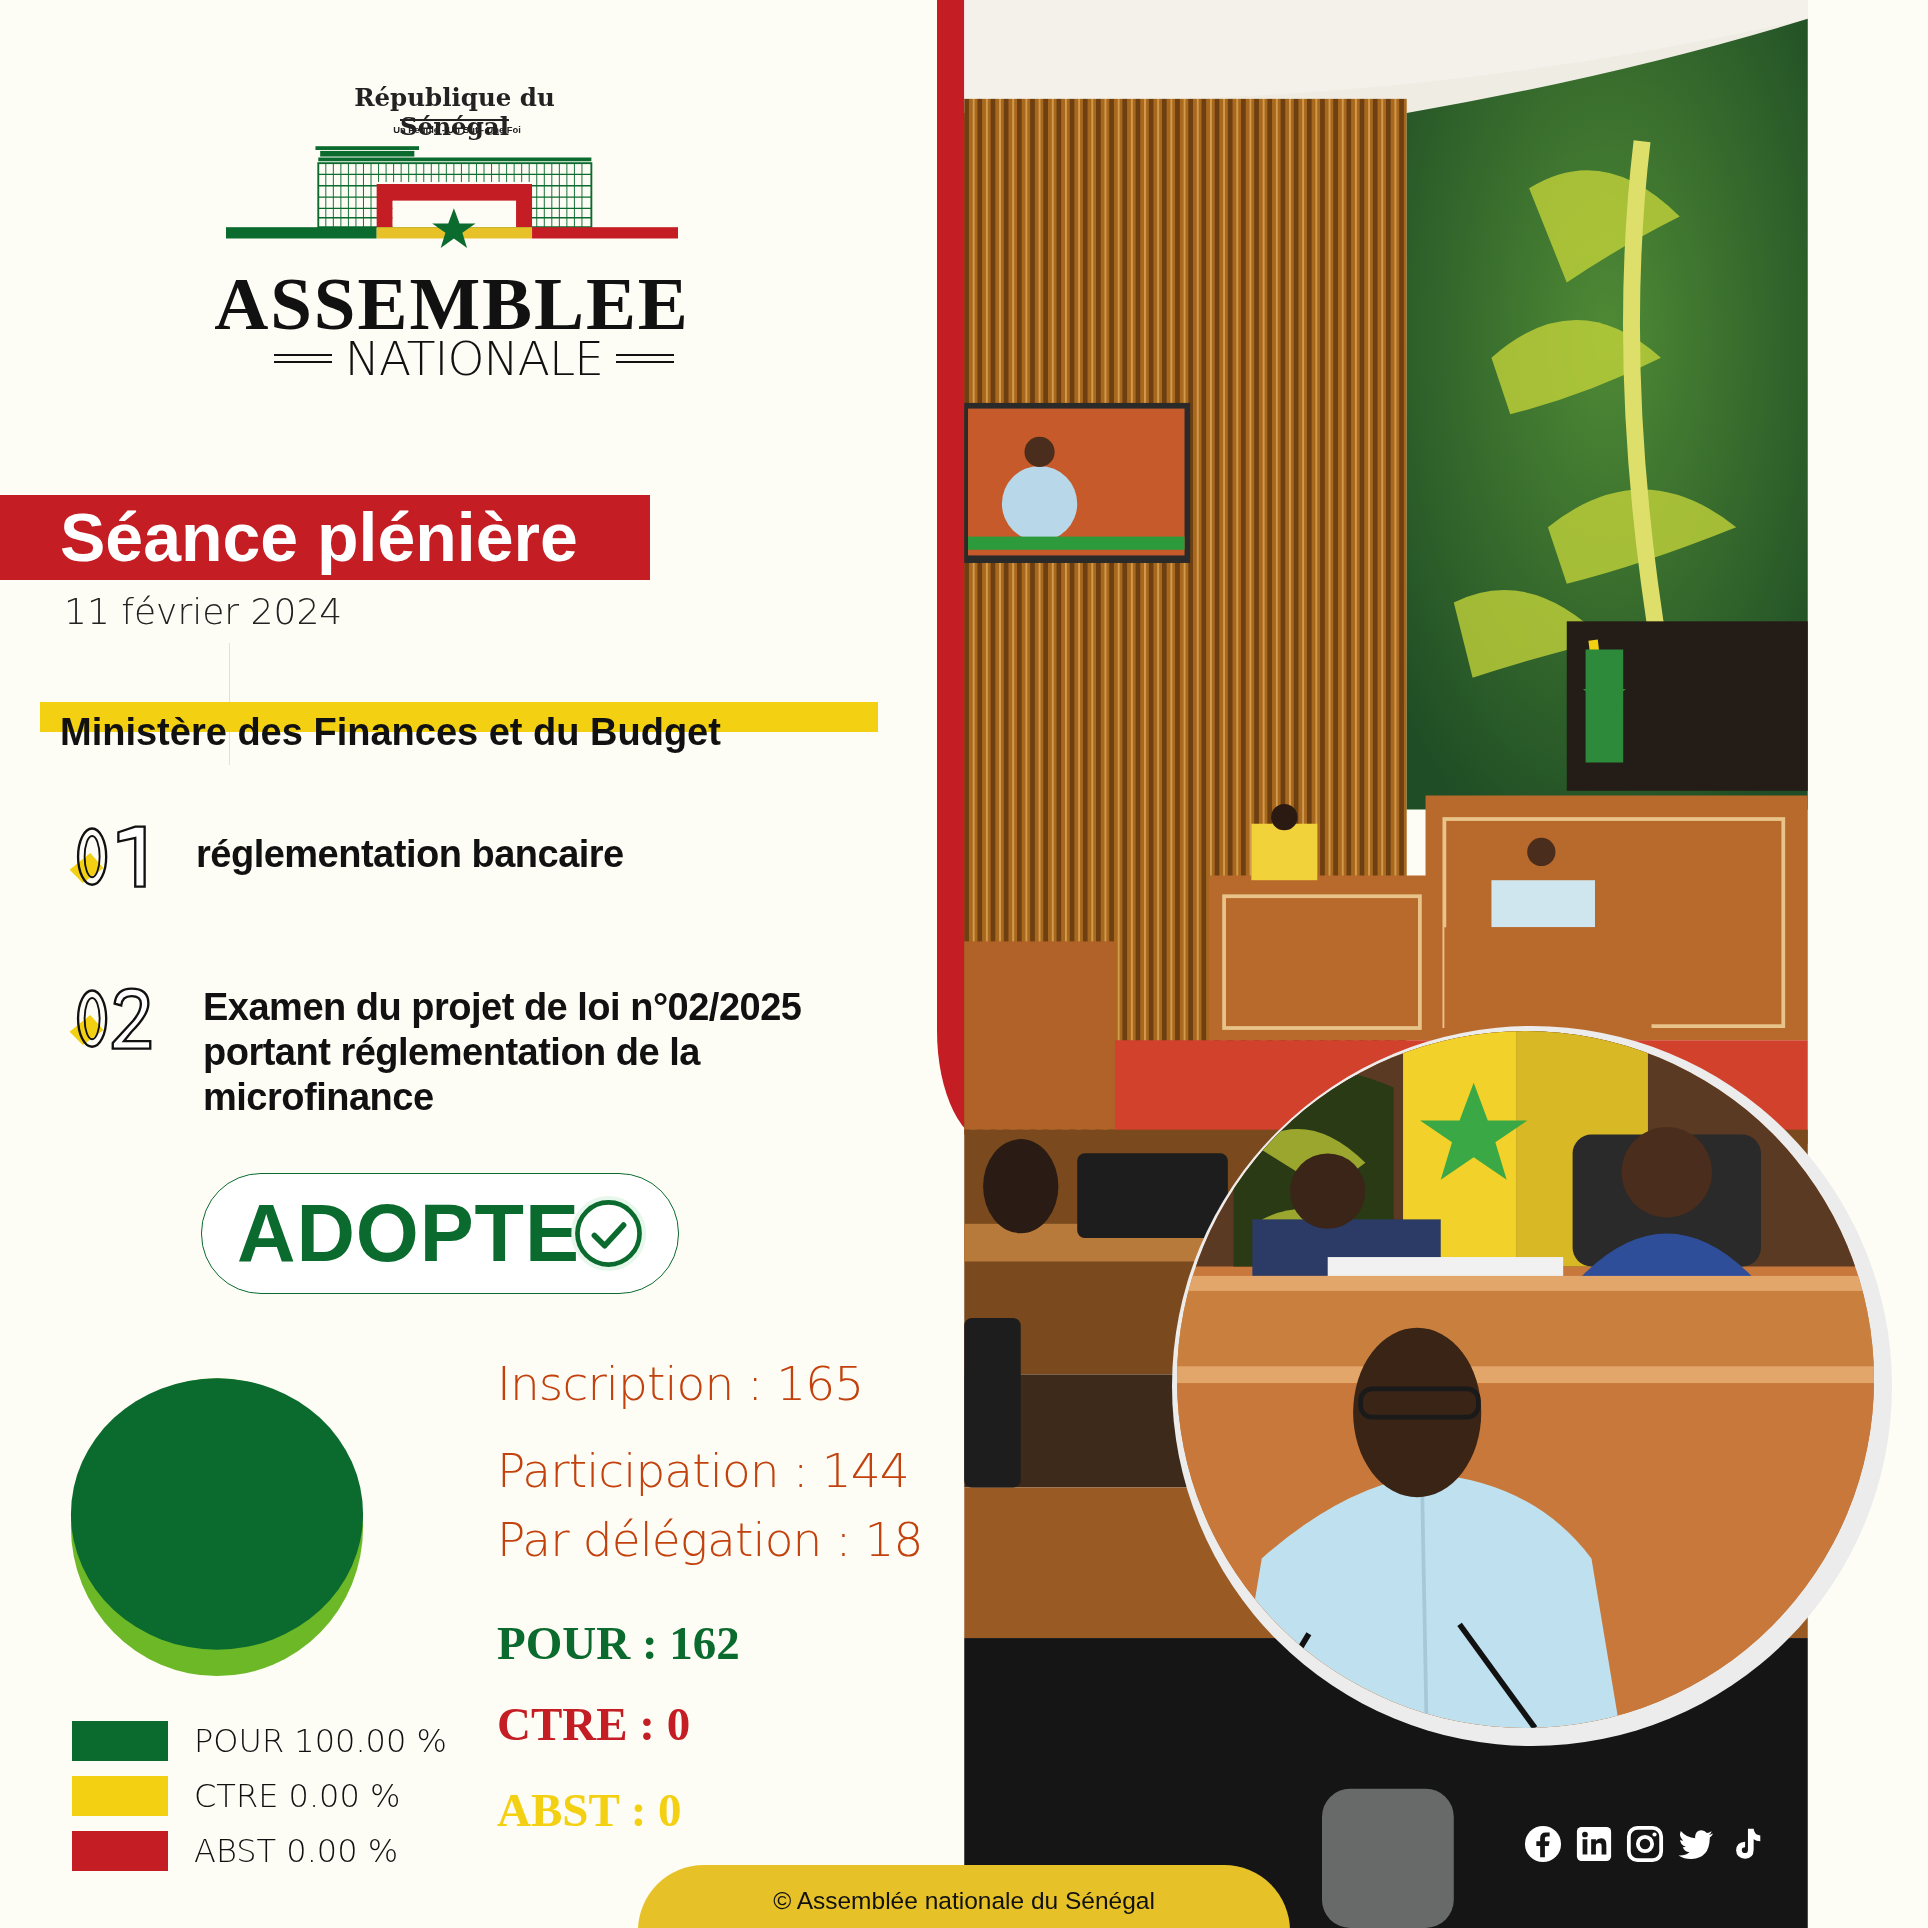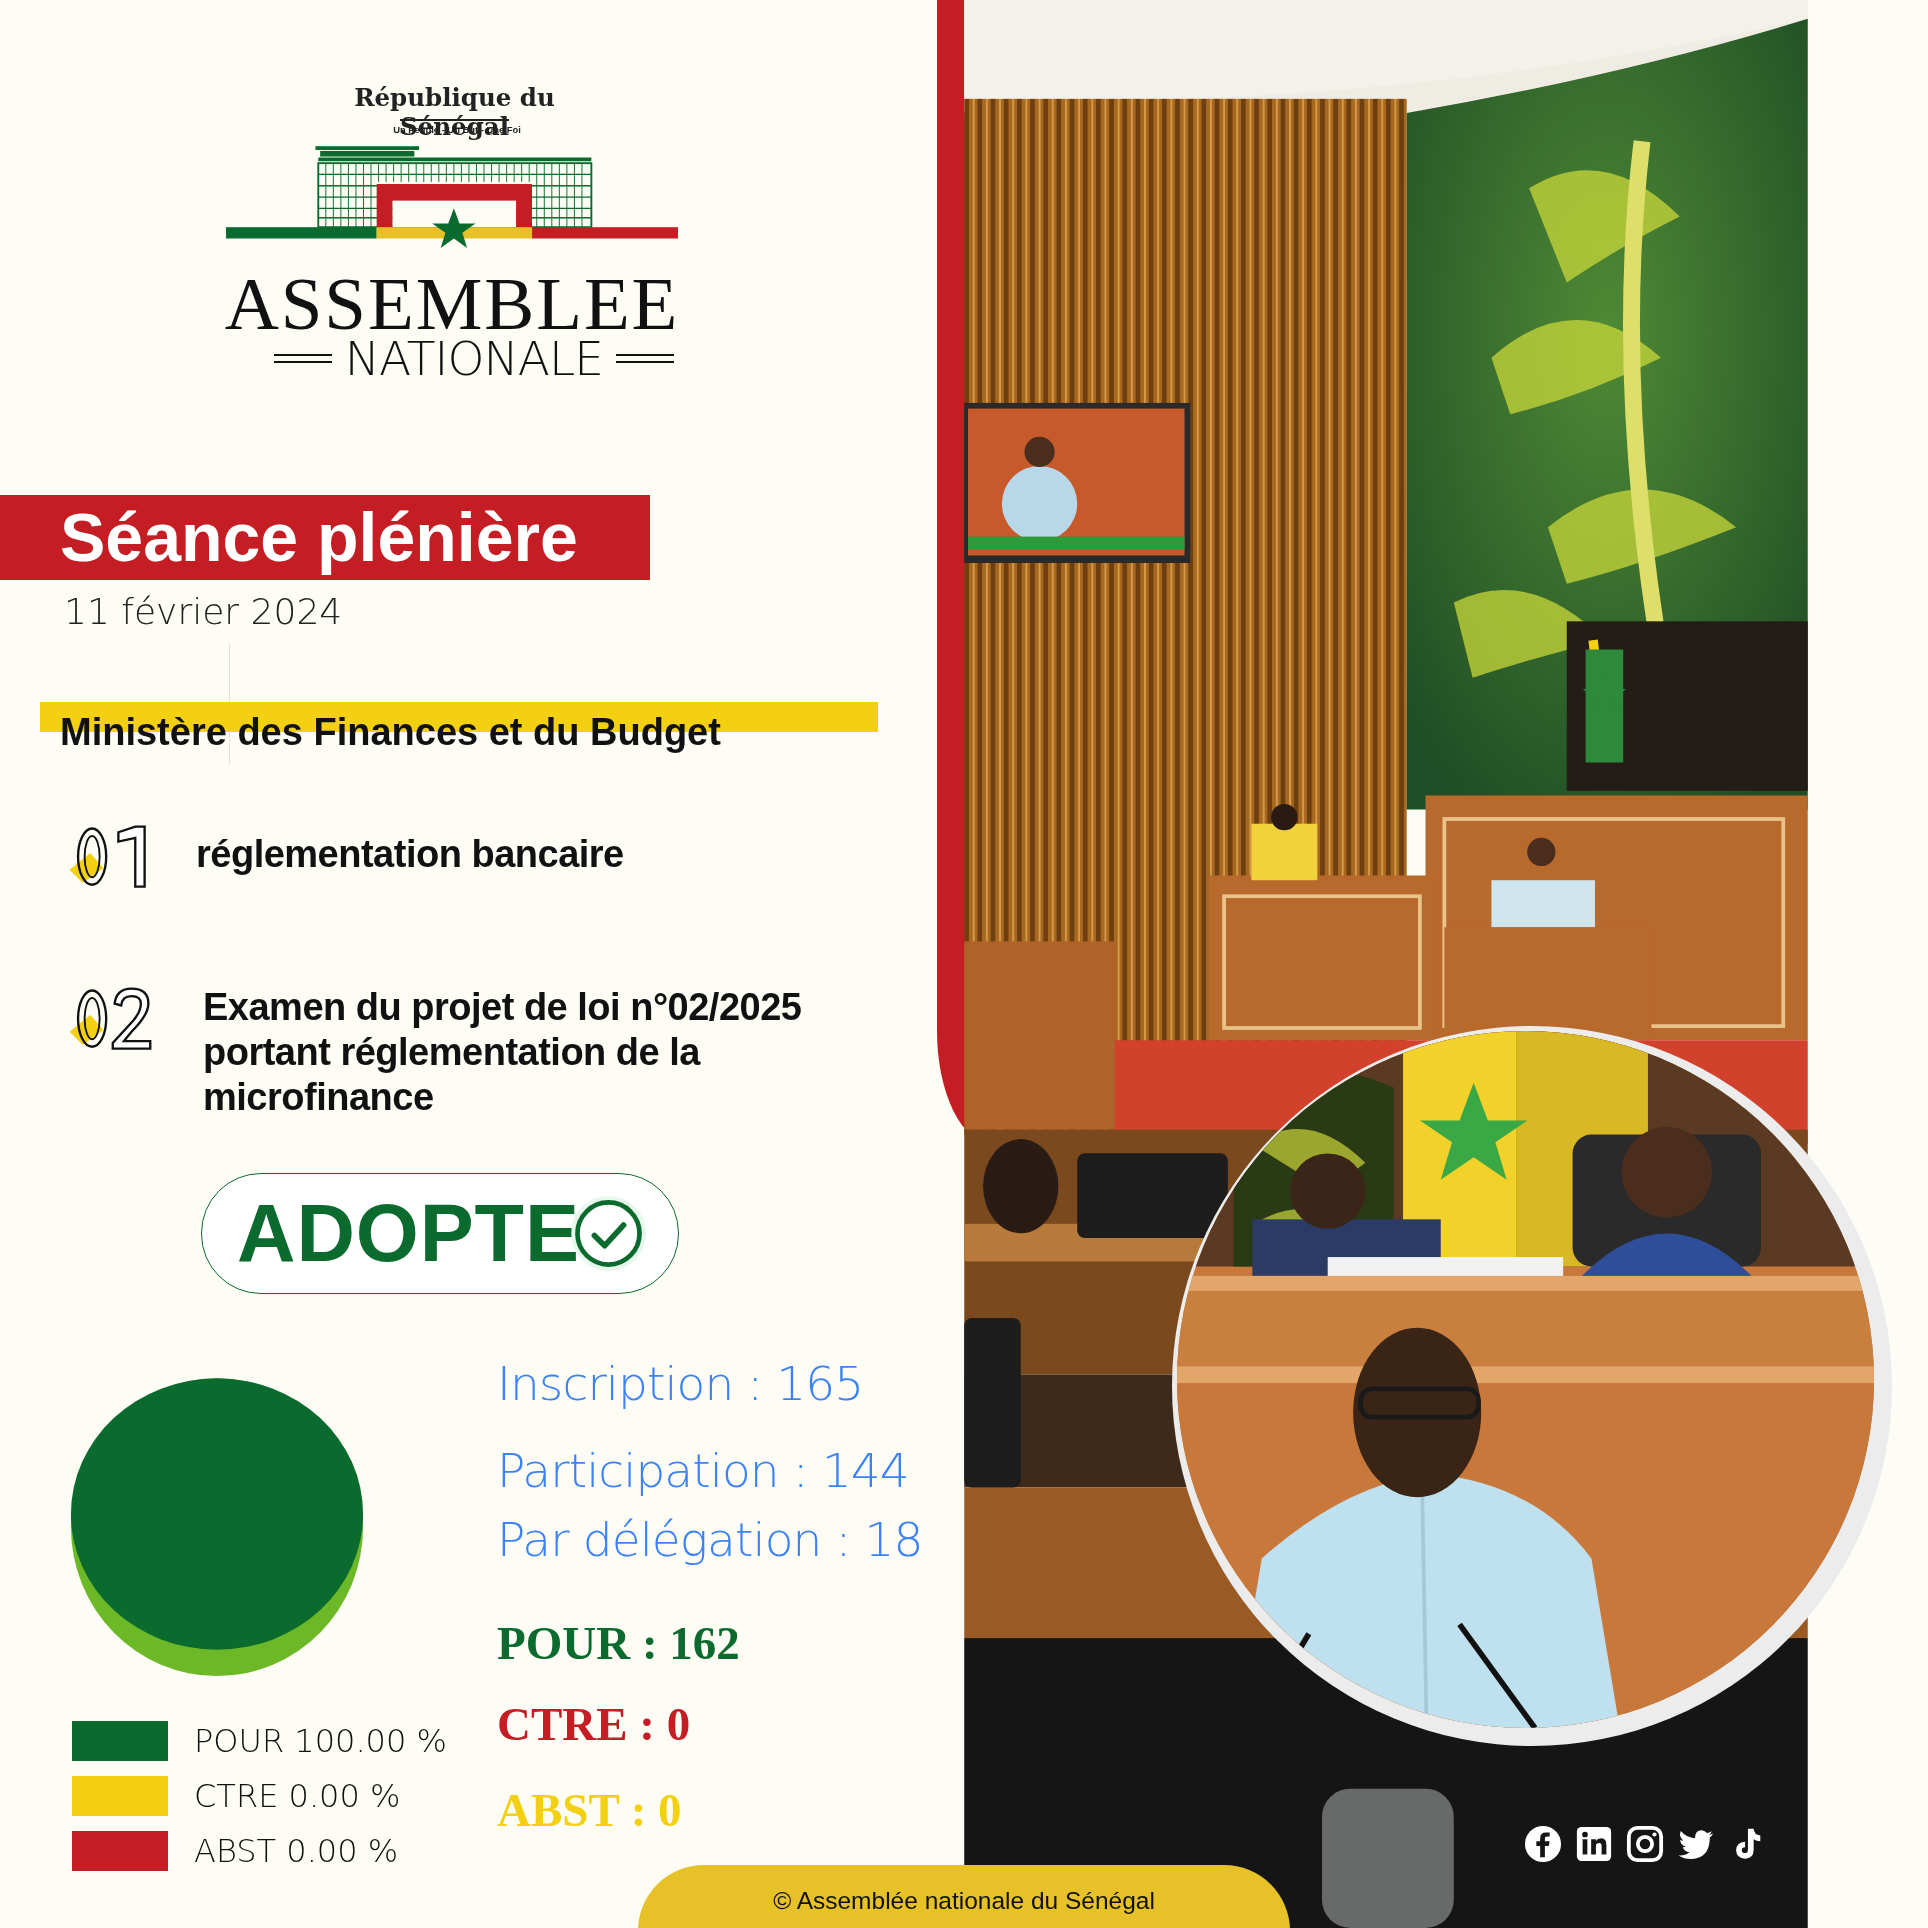--- a/index.html
+++ b/index.html
@@ -4,21 +4,21 @@
 <style>
   html, body { margin:0; padding:0; }
   body { width:1928px; height:1928px; position:relative; overflow:hidden; background:#fdfcf5; font-family:"Liberation Sans", sans-serif; }
   .abs { position:absolute; }
 
   
   .logo-rep { left:318px; top:83px; width:273px; text-align:center; font-family:"DejaVu Serif", serif; font-weight:bold; font-size:24.5px; color:#222; }
   .logo-rule { left:400px; top:119px; width:109px; height:1.9px; background:#222; }
   .logo-motto { left:358px; top:124px; width:198px; text-align:center; font-family:"Liberation Sans", sans-serif; font-size:9.4px; font-weight:bold; color:#222; }
   .building { left:226px; top:146px; width:452px; height:104px; }
-  .logo-title { left:207px; top:266px; width:490px; text-align:center; font-family:"Liberation Serif", serif; font-weight:normal; font-size:75px; letter-spacing:1.9px; color:#111; line-height:1; }
+  .logo-title { left:207px; top:266px; width:490px; text-align:center; font-family:"Liberation Serif", serif; font-weight:bold; font-size:75px; letter-spacing:1.9px; color:#111; line-height:1; }
   .logo-sub { left:248px; top:335px; width:452px; display:flex; align-items:center; justify-content:center; gap:13px; }
   .logo-sub .dbl { width:58px; height:9.4px; border-top:2.8px solid #111; border-bottom:2.8px solid #111; box-sizing:border-box; }
   .logo-sub .txt { font-family:"DejaVu Sans", sans-serif; font-weight:200; font-size:47px; color:#111; letter-spacing:-0.9px; line-height:1; }
 
   
   .banner { left:0; top:495px; width:650px; height:85px; background:#c41e24; }
   .banner-text { left:60px; top:499px; font-family:"Liberation Sans", sans-serif; font-weight:bold; font-size:68px; color:#fff; line-height:77px; }
   .date { left:64px; top:591px; font-family:"DejaVu Sans", sans-serif; font-weight:200; font-size:36px; color:#222; }
   .vline { left:229px; top:643px; width:0.9px; height:122px; background:#e4e0d6; }
   .min-bar { left:40px; top:702px; width:838px; height:30px; background:#f4d012; }
@@ -30,21 +30,21 @@
   .adopte { left:201px; top:1173px; width:478px; height:121px; border:1.9px solid #0b6b2e; border-radius:60px; background:#fff; box-sizing:border-box; }
   .adopte-text { left:237px; top:1188px; font-family:"Liberation Sans", sans-serif; font-weight:900; font-size:81px; color:#0b6b2e; line-height:90px; letter-spacing:0.9px; }
   .adopte-check { left:569px; top:1194px; width:79px; height:79px; }
 
   .pie { left:70px; top:1367px; width:294px; height:311px; }
 
   .legend-row { left:72px; display:flex; align-items:center; gap:26px; }
   .legend-swatch { width:96px; height:40px; }
   .legend-label { font-family:"DejaVu Sans", sans-serif; font-weight:200; font-size:32px; color:#111; }
 
-  .stat { left:497px; font-family:"DejaVu Sans", sans-serif; font-weight:200; font-size:47px; color:#3b82f6; line-height:56px; letter-spacing:-0.9px; }
+  .stat { left:497px; font-family:"DejaVu Sans", sans-serif; font-weight:200; font-size:47px; color:#c2410c; line-height:56px; letter-spacing:-0.9px; }
   .vote { left:497px; font-family:"Liberation Serif", serif; font-weight:bold; font-size:47px; line-height:56px;margin-top:16px; }
 
   
   .red-strip { left:937px; top:0; width:56px; height:1144px; background:#c41e24; border-bottom-left-radius:56px 113px; }
   .photo { left:964px; top:0; width:844px; height:1928px; overflow:hidden; }
   .inset { left:1172px; top:1026px; width:720px; height:720px; border-radius:50%; background:#ececec; }
   .inset-inner { left:1177px; top:1031px; width:697px; height:697px; border-radius:50%; overflow:hidden; }
 
   .socials { left:1524px; top:1825px; display:flex; gap:13px; }
   .socials .ic { width:38px; height:38px; }

